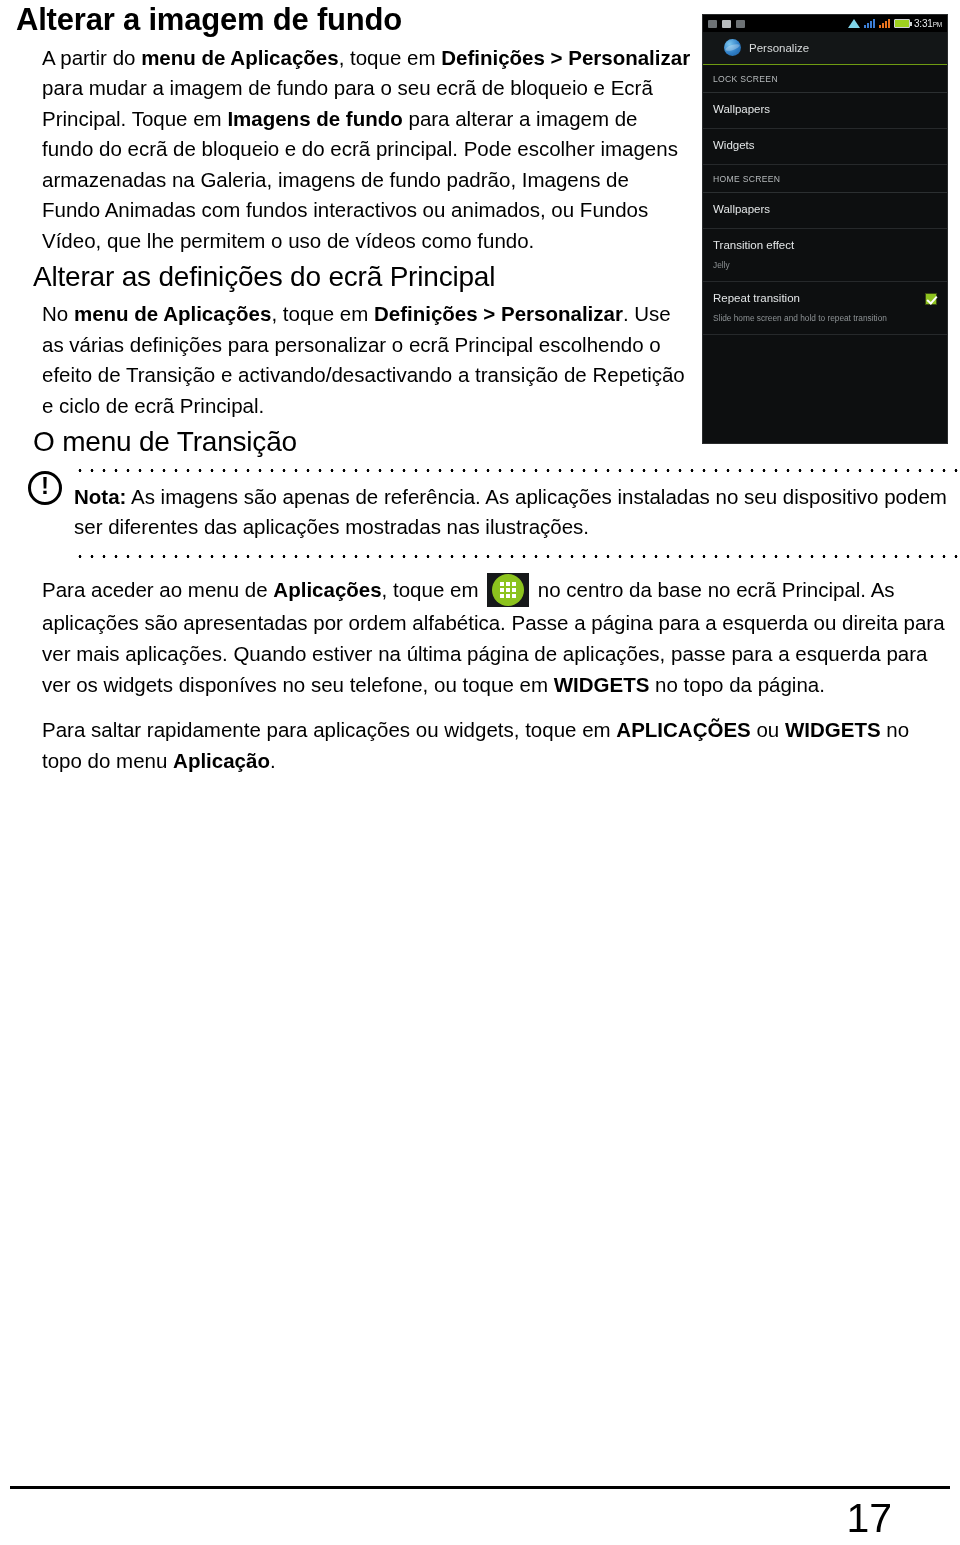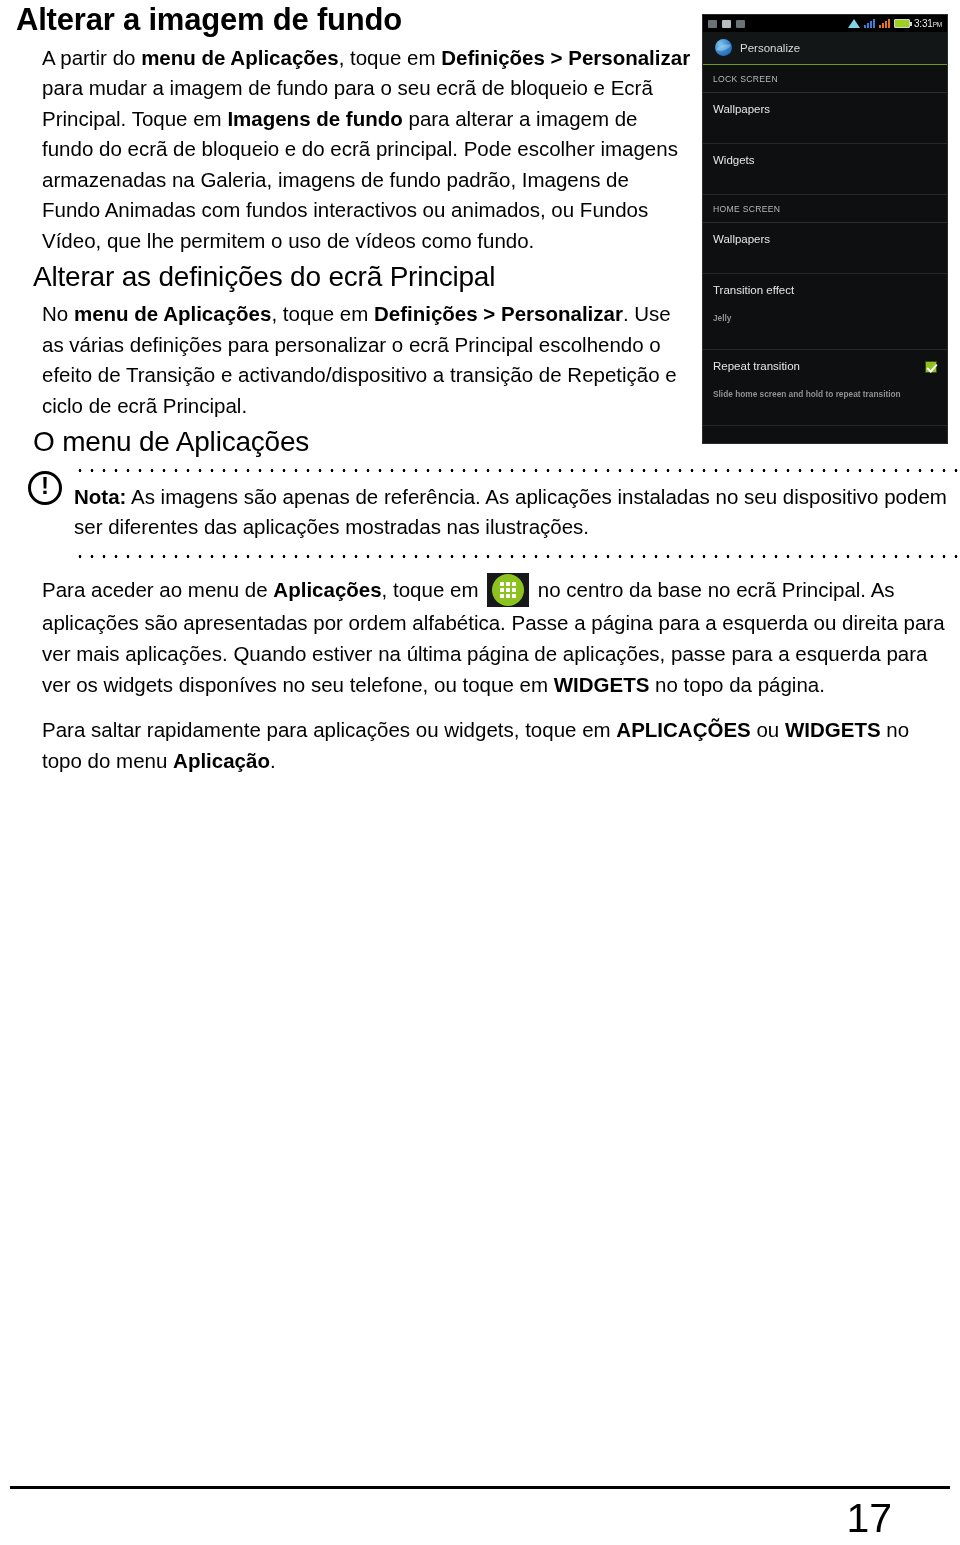--- a/index.html
+++ b/index.html
@@ -109,21 +109,21 @@
     position:absolute; right:-3px; top:2px;
     width:2px; height:4px; background:#cfd3d5;
   }
   .clock { color: #e8eaeb; font-size: 10px; letter-spacing: -0.2px; }
   .clock .ampm { font-size: 6.5px; }
 
   .ph-header {
     display: flex;
     align-items: center;
     gap: 8px;
-    padding: 7px 10px 8px 12px;
+    padding: 7px 10px 8px 21px;
     border-bottom: 1.5px solid #6f9b12;
     background: #131617;
   }
   .ph-header .globe {
     width: 17px; height: 17px;
     border-radius: 50%;
     background: radial-gradient(circle at 32% 30%, #7cc6ef 0%, #2f7fc7 55%, #1d5c9a 100%);
     position: relative;
     flex: none;
   }
@@ -141,40 +141,39 @@
   }
 
   .ph-sec {
     color: #b6babc;
     font-size: 8.6px;
     letter-spacing: 0.3px;
     padding: 9px 10px 8px 10px;
     border-bottom: 1px solid #2b2f31;
   }
   .ph-row {
-    padding: 9px 10px 25px 10px;
+    padding: 9px 10px 10px 10px;
     border-bottom: 1px solid #26292b;
     display: flex;
     align-items: flex-start;
     min-height: 16px;
   }
   .ph-row .rtext { flex: 1 1 auto; }
   .ph-row .rlabel {
     color: #e3e6e7;
     font-size: 11.5px;
     line-height: 14px;
     display: block;
   }
   .ph-row .rsub {
     color: #8d9294;
     font-size: 8.3px;
     line-height: 11px;
     display: block;
-    margin-top: 16px;
-    font-weight: bold;
+    margin-top: 8px;
   }
   .chk {
     width: 12px; height: 12px;
     background: #8dc21f;
     border: 1px solid #3a4a12;
     position: relative;
     flex: none;
     margin-top: 2px;
     box-sizing: border-box;
   }
@@ -366,23 +365,23 @@
 
     <div class="ph-filler"></div>
   </div>
 
   <h1 class="doc-h1">Alterar a imagem de fundo</h1>
 
   <p class="body"><span>A partir do </span><b>menu de Aplicações</b><span>, toque em </span><b>Definições &gt; Personalizar</b><span> para mudar a imagem de fundo para o seu ecrã de bloqueio e Ecrã Principal. Toque em </span><b>Imagens de fundo</b><span> para alterar a imagem de fundo do ecrã de bloqueio e do ecrã principal. Pode escolher imagens armazenadas na Galeria, imagens de fundo padrão, Imagens de Fundo Animadas com fundos interactivos ou animados, ou Fundos Vídeo, que lhe permitem o uso de vídeos como fundo.</span></p>
 
   <h2 class="doc-h2">Alterar as definições do ecrã Principal</h2>
 
-  <p class="body"><span>No </span><b>menu de Aplicações</b><span>, toque em </span><b>Definições &gt; Personalizar</b><span>. Use as várias definições para personalizar o ecrã Principal escolhendo o efeito de Transição e activando/dispositivo a transição de Repetição e ciclo de ecrã Principal.</span></p>
-
-  <h2 class="doc-h2">O menu de Aplicações</h2>
+  <p class="body"><span>No </span><b>menu de Aplicações</b><span>, toque em </span><b>Definições &gt; Personalizar</b><span>. Use as várias definições para personalizar o ecrã Principal escolhendo o efeito de Transição e activando/desactivando a transição de Repetição e ciclo de ecrã Principal.</span></p>
+
+  <h2 class="doc-h2">O menu de Transição</h2>
 
   <div class="note-block">
     <div class="note-icon">
         <span>!</span>
       </div>
     <div class="dots-line"></div>
     <p class="note-text"><b>Nota:</b><span> As imagens são apenas de referência. As aplicações instaladas no seu dispositivo podem ser diferentes das aplicações mostradas nas ilustrações.</span></p>
     <div class="dots-line bottom"></div>
   </div>
 

